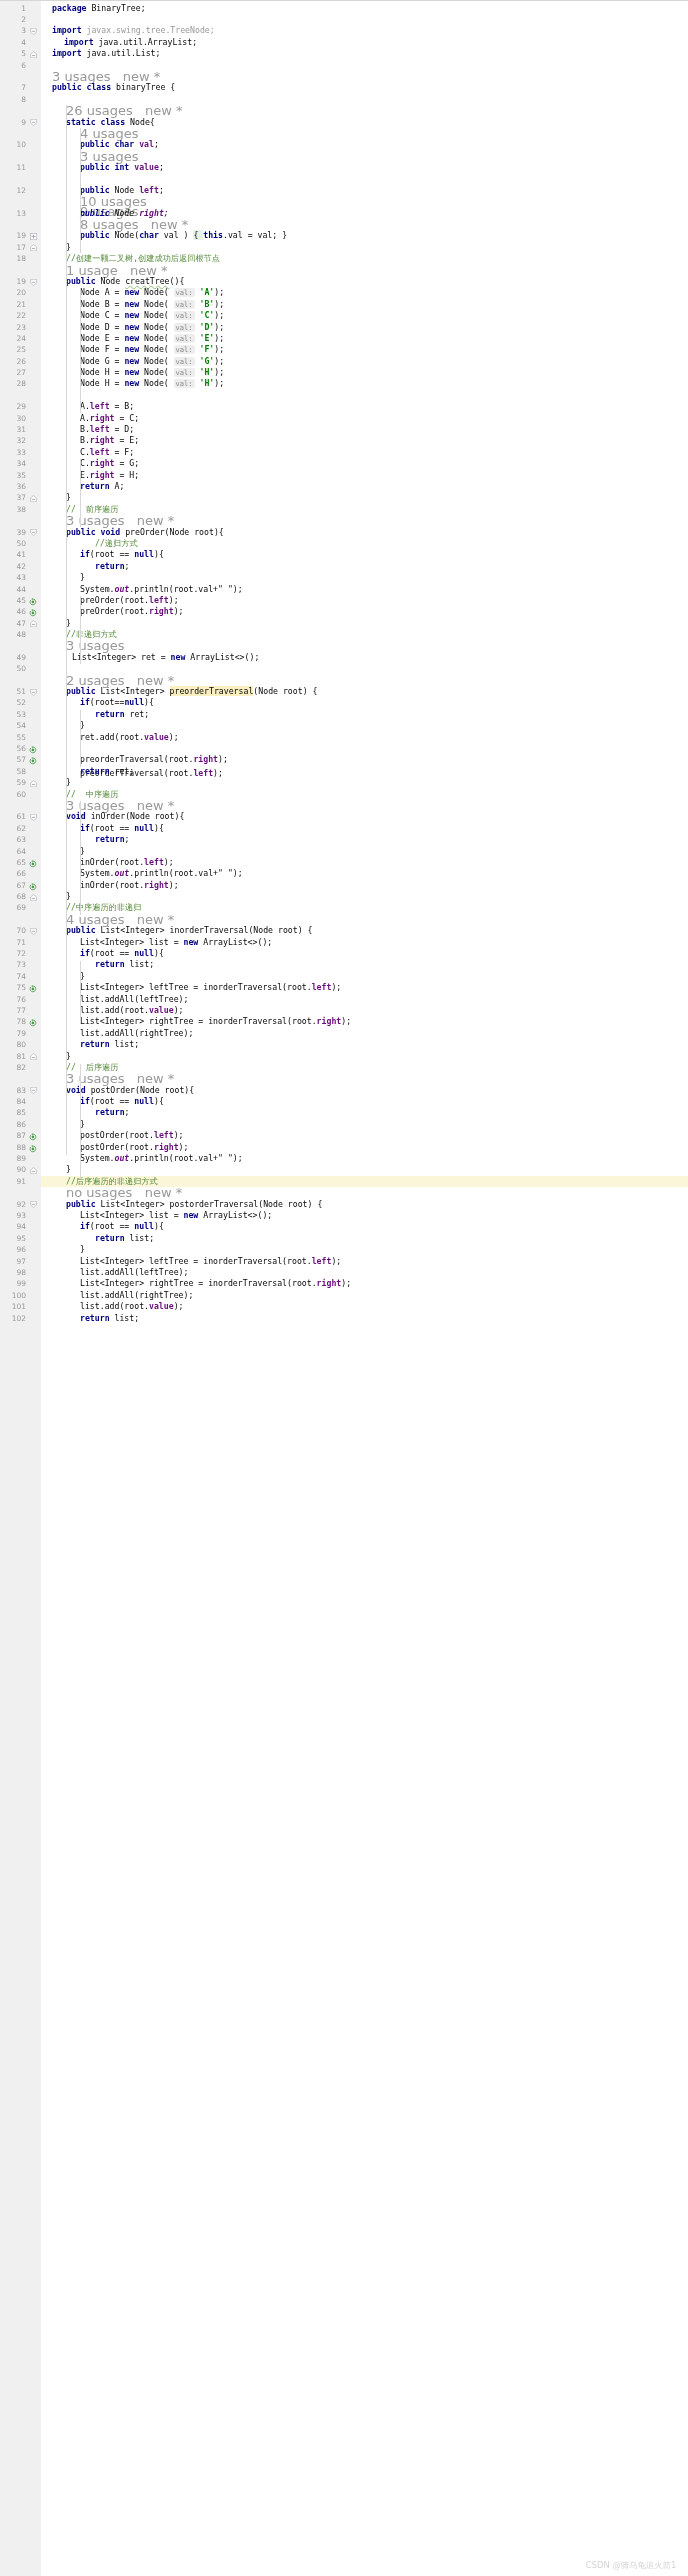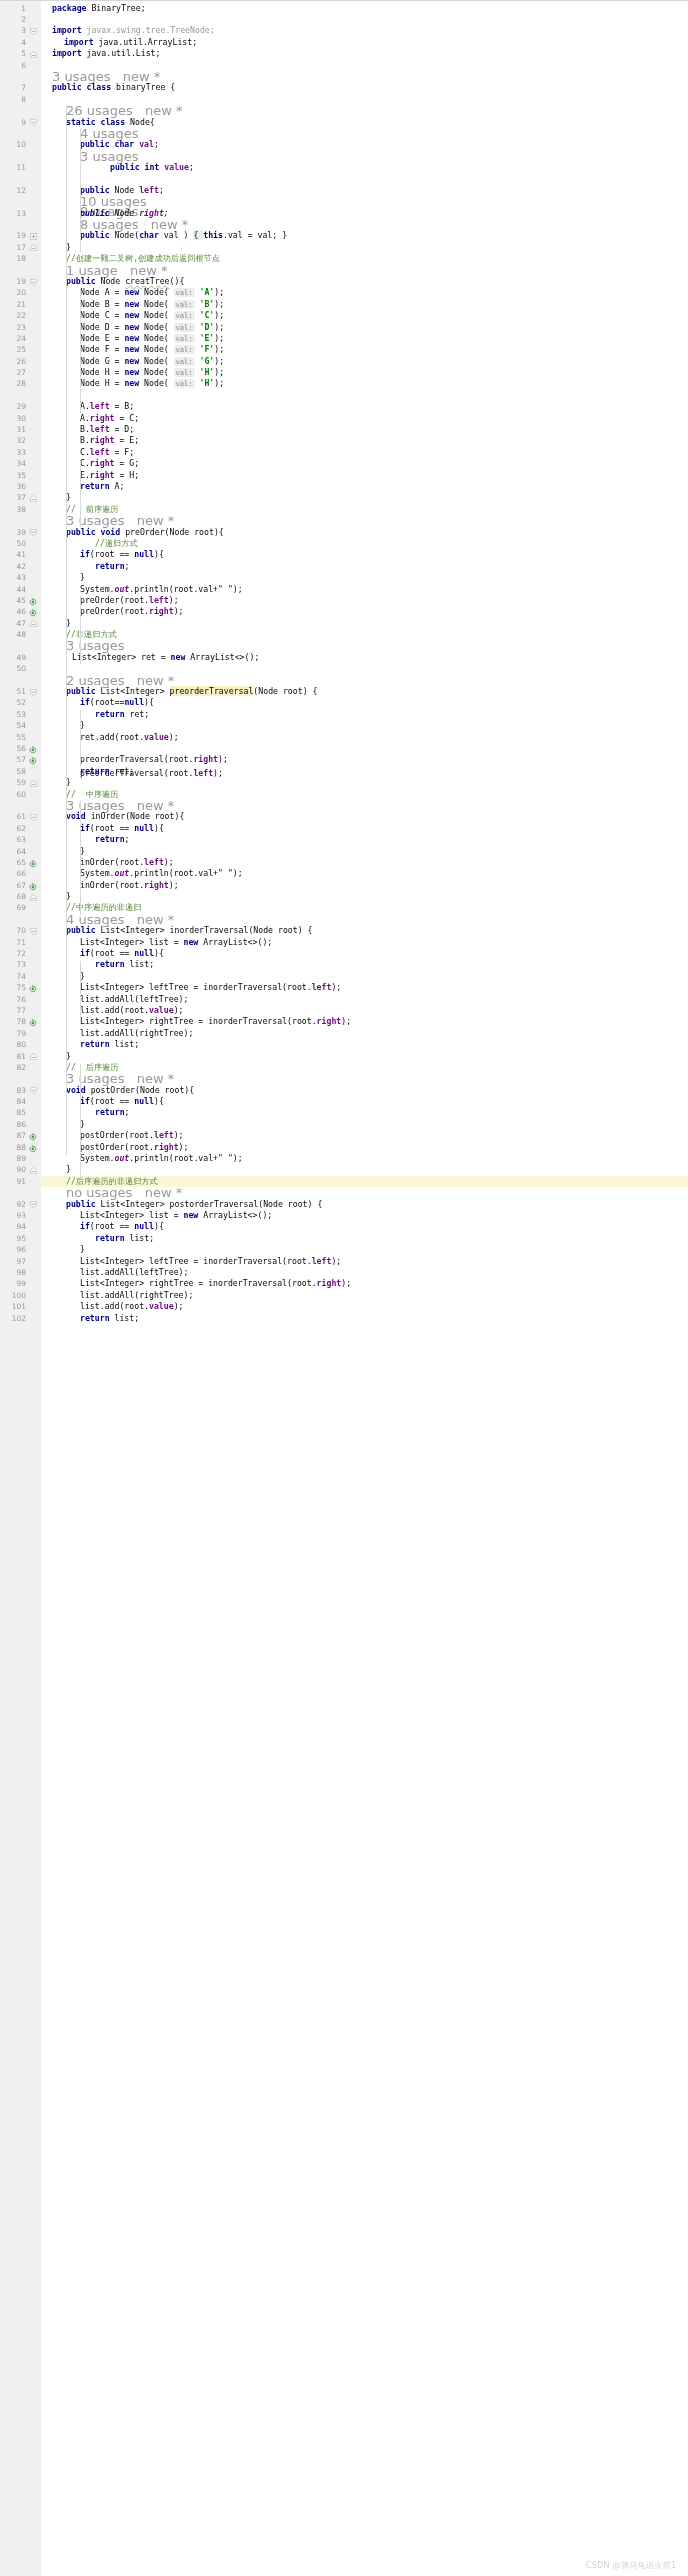--- a/index.html
+++ b/index.html
@@ -92,21 +92,21 @@
       <div class="row"><div class="ln">7</div><div class="code" style="left: 52px;"><span class="kw">public class </span><span class="plain">binaryTree {</span></div></div>
       <div class="row"><div class="ln">8</div><div class="code" style="left: 52px;"></div></div>
       <div class="row hintrow"><div class="ln"></div><div class="code" style="left: 66px;"><span class="gray">26 usages   new *</span></div></div>
       <div class="row"><div class="ln">9</div><div class="fold"><svg width="7.1" height="7.1" viewBox="0 0 11 11">
             <path d="M1 0.5 H10 V6.5 L5.5 10.2 L1 6.5 Z" fill="#fafafa" stroke="#b0b4bb" stroke-width="1"></path>
             <rect x="3" y="4.5" width="5" height="1" fill="#8b8f96"></rect>
           </svg></div><div class="code" style="left: 66px;"><span class="kw">static class </span><span class="plain">Node{</span></div></div>
       <div class="row hintrow"><div class="ln"></div><div class="code" style="left: 80px;"><span class="gray">4 usages</span></div></div>
       <div class="row"><div class="ln">10</div><div class="code" style="left: 80px;"><span class="kw">public char </span><span class="fld">val</span><span class="plain">;</span></div></div>
       <div class="row hintrow"><div class="ln"></div><div class="code" style="left: 80px;"><span class="gray">3 usages</span></div></div>
-      <div class="row"><div class="ln">11</div><div class="code" style="left: 88px; padding-left: 22px;"><span class="kw">public int </span><span class="fld">value</span><span class="plain">;</span></div></div>
+      <div class="row"><div class="ln">11</div><div class="code" style="left: 80px;"><span class="kw">public int </span><span class="fld">value</span><span class="plain">;</span></div></div>
       <div class="row hintrow"><div class="ln"></div><div class="code" style="left: 80px; margin-top: 33px;"><span class="gray">9 usages</span></div></div>
       <div class="row"><div class="ln">12</div><div class="code" style="left: 80px;"><span class="kw">public </span><span class="plain">Node </span><span class="fld">left</span><span class="plain">;</span></div></div>
       <div class="row hintrow"><div class="ln"></div><div class="code" style="left: 80px;"><span class="gray">10 usages</span></div></div>
       <div class="row"><div class="ln">13</div><div class="code" style="left: 80px; font-style: italic;"><span class="kw">public </span><span class="plain">Node </span><span class="fld">right</span><span class="plain">;</span></div></div>
       <div class="row hintrow"><div class="ln"></div><div class="code" style="left: 80px;"><span class="gray">8 usages   new *</span></div></div>
       <div class="row"><div class="ln">19</div><div class="fold"><svg width="7.1" height="7.1" viewBox="0 0 11 11">
             <rect x="0.5" y="0.5" width="10" height="10" fill="#fafafa" stroke="#b0b4bb" stroke-width="1"></rect>
             <rect x="2.5" y="5" width="6" height="1" fill="#8b8f96"></rect>
             <rect x="5" y="2.5" width="1" height="6" fill="#8b8f96"></rect>
           </svg></div><div class="code" style="left: 80px;"><span class="kw">public </span><span class="plain">Node(</span><span class="kw">char </span><span class="plain">val ) </span><span class="brace-hl">{ </span><span class="kw">this</span><span class="plain">.val = val; }</span></div></div>

